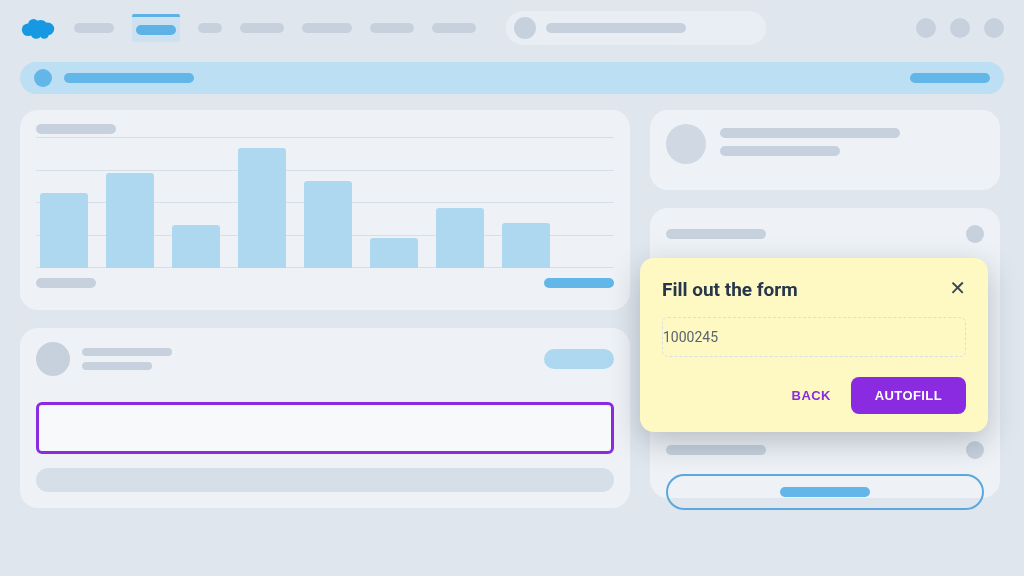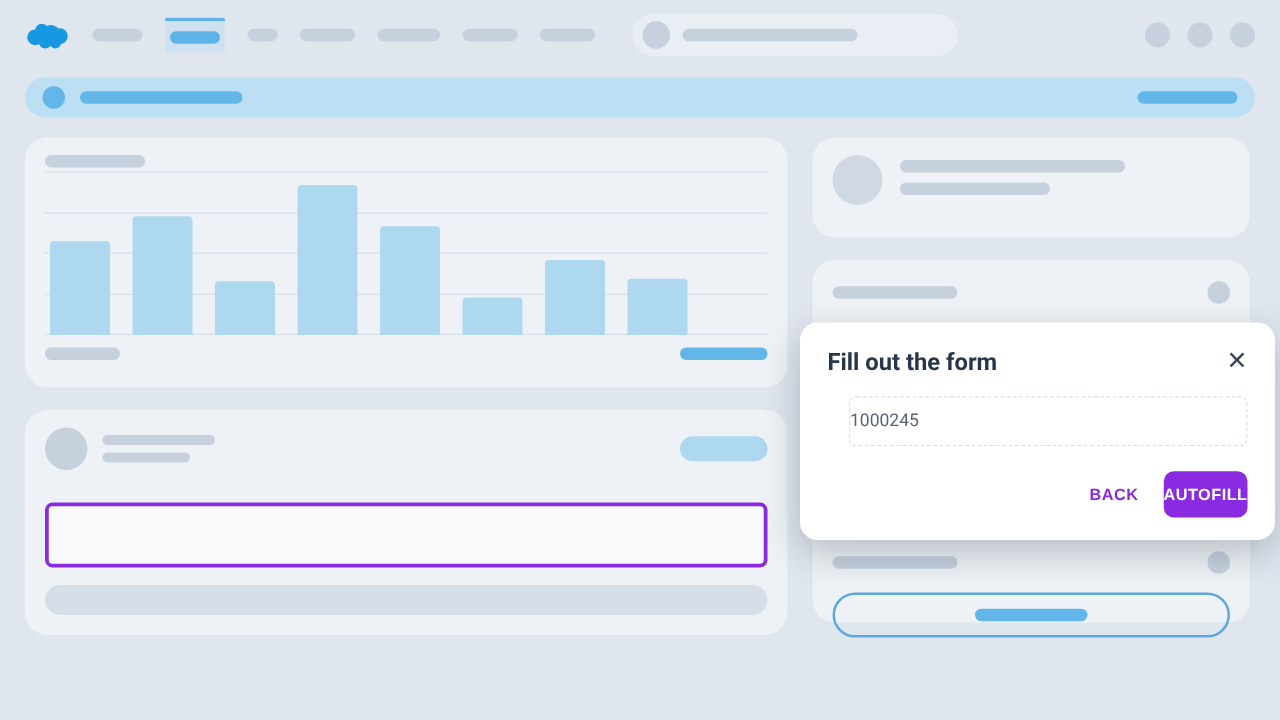--- a/index.html
+++ b/index.html
@@ -81,44 +81,44 @@
   .cta-btn {
     margin:6px 16px 0 16px; height:36px;
     border:2px solid #5aa8dd; border-radius:18px;
     display:flex; align-items:center; justify-content:center;
   }
   .cta-inner { width:90px; height:10px; background:#62b6e8; border-radius:5px; }
 
   
   .modal {
     position:absolute; top:258px; left:640px;
-    width:380px; background:#ffffff; border-radius:14px;
+    width:348px; background:#fef9c3; border-radius:14px;
     box-shadow:0 10px 30px rgba(20,30,50,0.25);
     padding:20px 22px 18px 22px;
   }
   .modal-head { display:flex; align-items:flex-start; }
   .modal-title { font-size:19px; font-weight:700; color:#27364b; }
   .close-icon { margin-left:auto; font-size:20px; color:#3a4658; cursor:pointer; line-height:1; }
   .modal-desc { margin-top:10px; font-size:13.5px; line-height:1.45; color:#6b7685; }
   .modal-input {
     margin-top:16px; height:40px;
     border:1.5px dashed #d8dee8; border-radius:6px;
     display:flex; align-items:center; padding:0 0;
-    color:#5a6370; font-size:14px;margin-left:17px;
+    color:#5a6370; font-size:14px;
   }
   .modal-actions { display:flex; justify-content:flex-end; gap:8px; margin-top:20px; align-items:center; }
   .btn-back {
     background:none; border:none; color:#8a2be2;
     font-weight:700; font-size:13px; letter-spacing:0.4px;
     padding:10px 12px; cursor:pointer;
   }
   .btn-autofill {
     background:#8a2be2; border:none; color:#fff;
     font-weight:700; font-size:13px; letter-spacing:0.4px;
-    padding:11px 0; border-radius:8px; cursor:pointer;
+    padding:11px 24px; border-radius:8px; cursor:pointer;
   }
 </style>
 </head>
 <body>
 
 <div class="topnav">
   <div class="logo">
     <svg viewBox="0 0 40 28" width="36" height="26">
       <g fill="#1798e2">
         <circle cx="9" cy="16" r="7"></circle>

